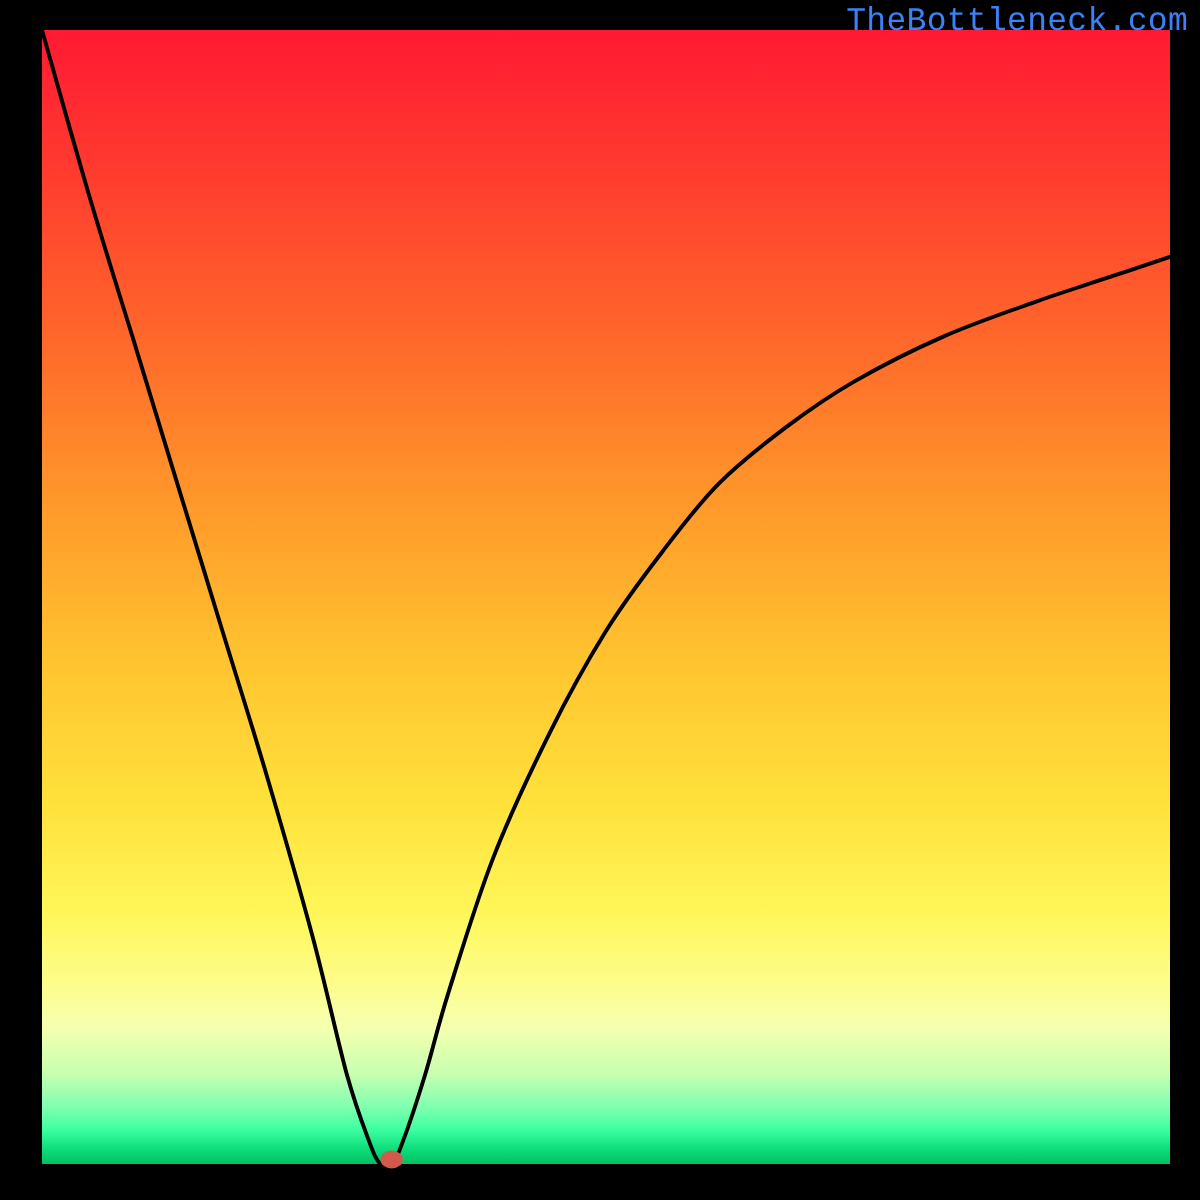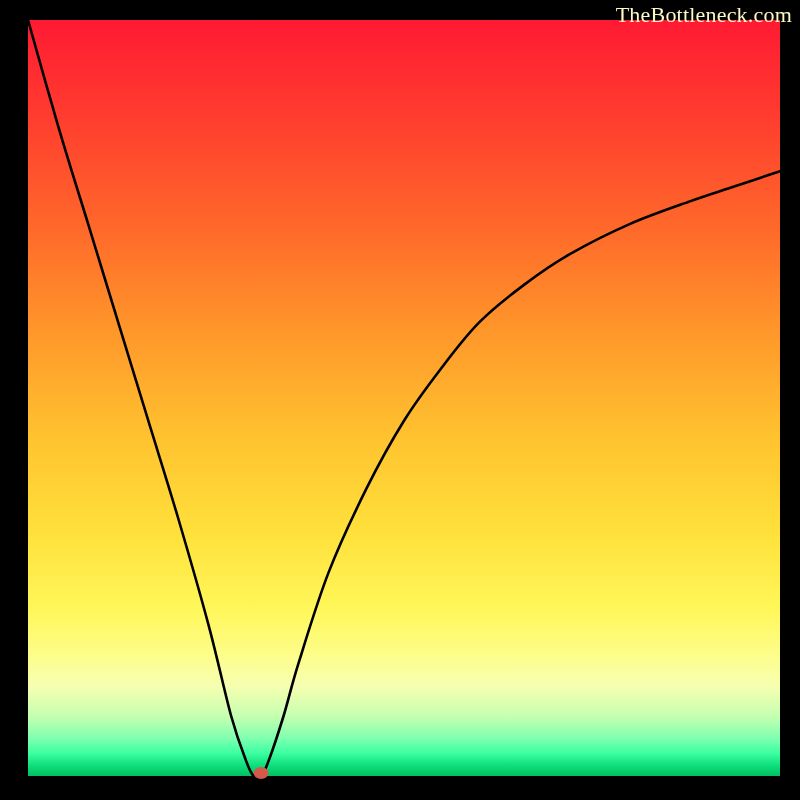--- a/index.html
+++ b/index.html
@@ -31,23 +31,23 @@
       #7fffb0 95%,
       #3bffa0 97%,
       #12e07f 98.5%,
       #00c060 100%
     );
   }
   .watermark {
     position: absolute;
     top: 2px;
     right: 8px;
-    font-family: Liberation Serif, serif;
+    font-family: Liberation Mono, monospace;
     font-size: 22px;
-    color: #fef9c3;
+    color: #3b82f6;
     letter-spacing: 0.2px;
     user-select: none;
     text-align: right;
   }
   svg.curve {
     position: absolute;
     left: 0; top: 0;
     width: 100%;
     height: 100%;
     overflow: visible;

